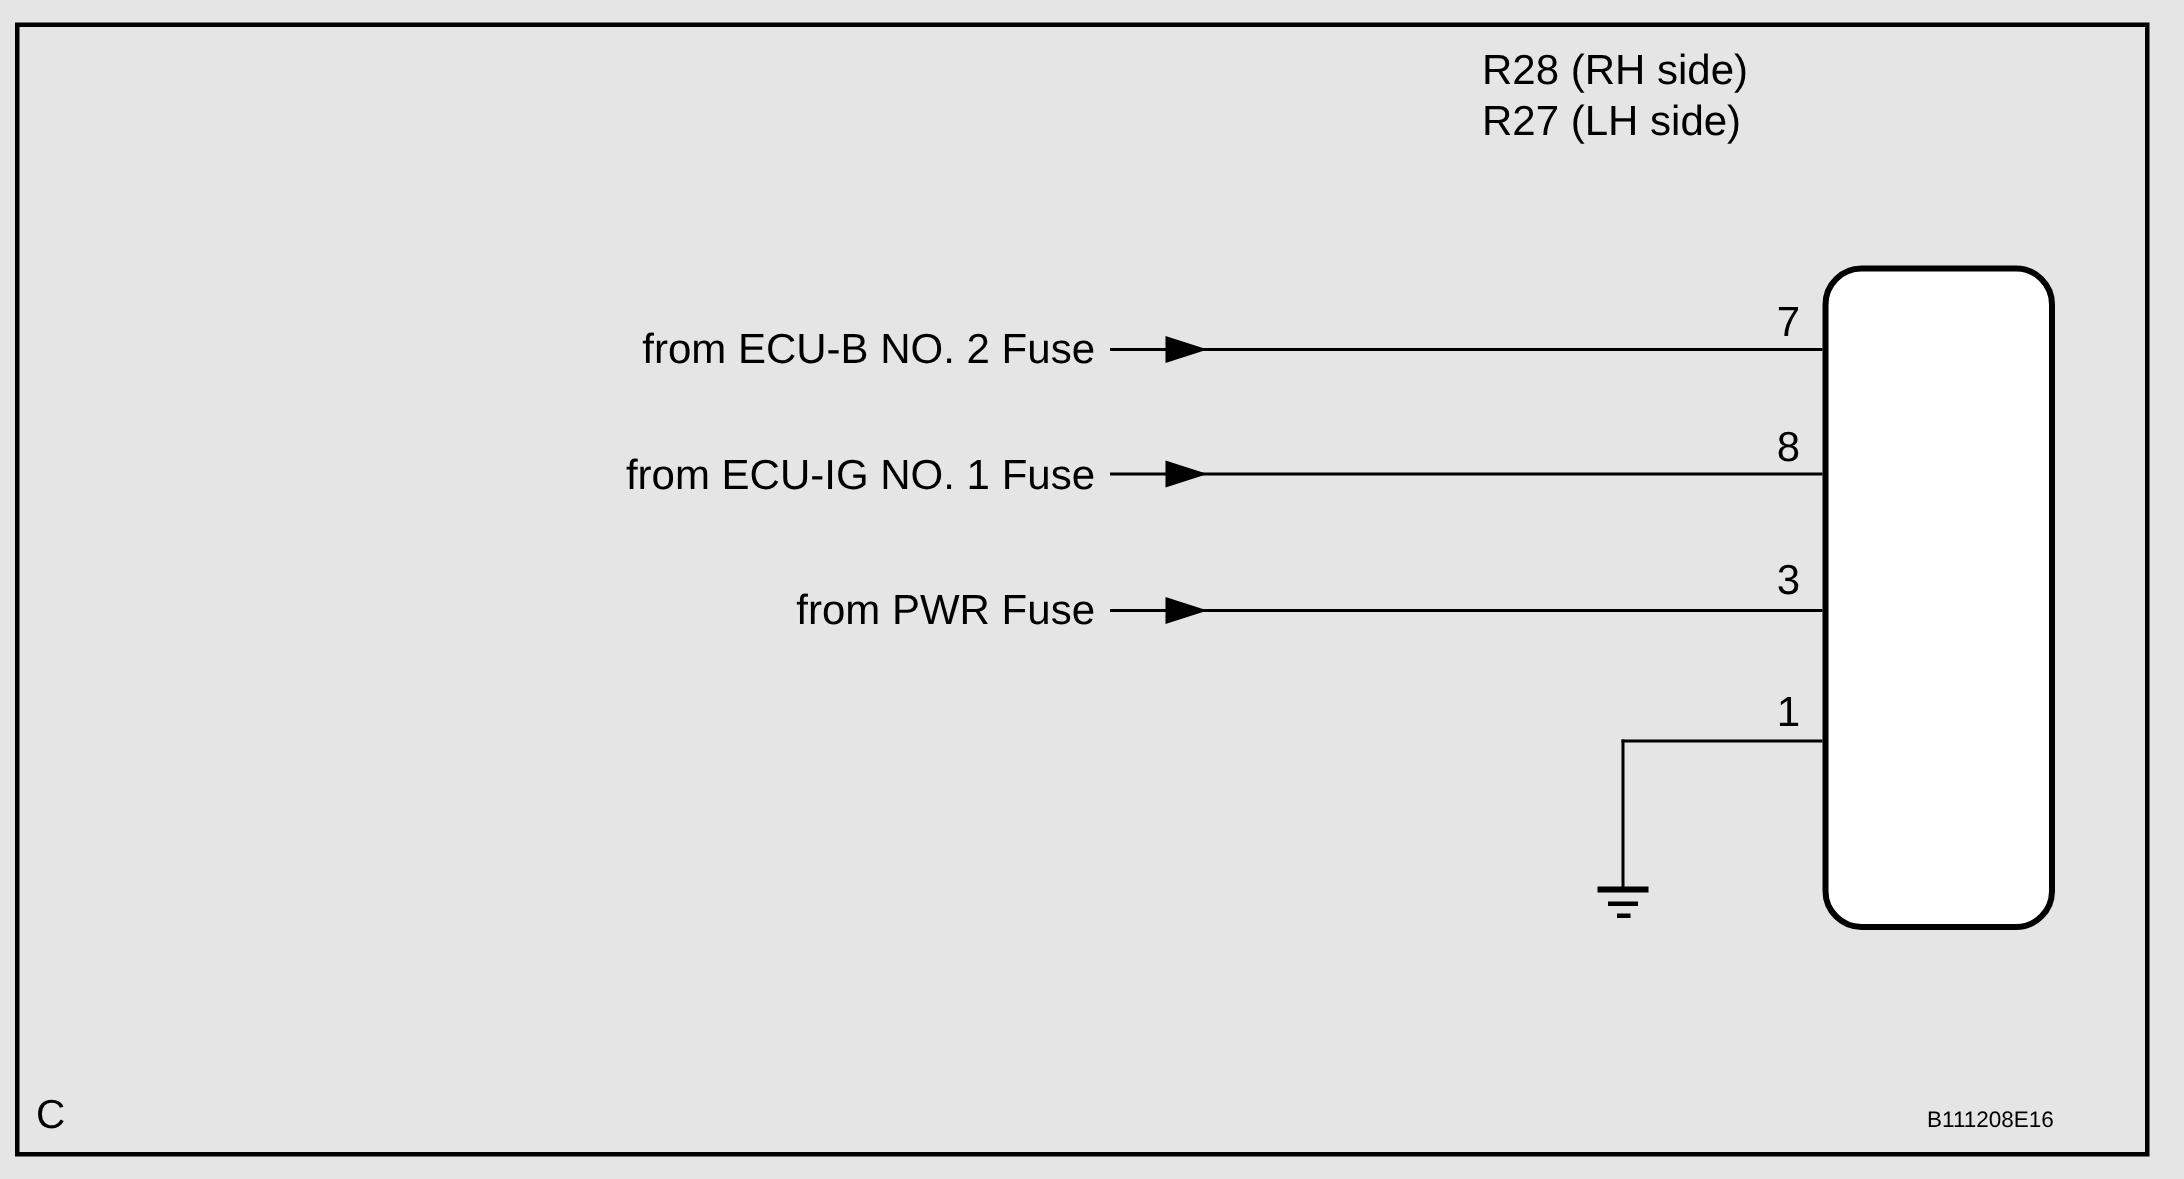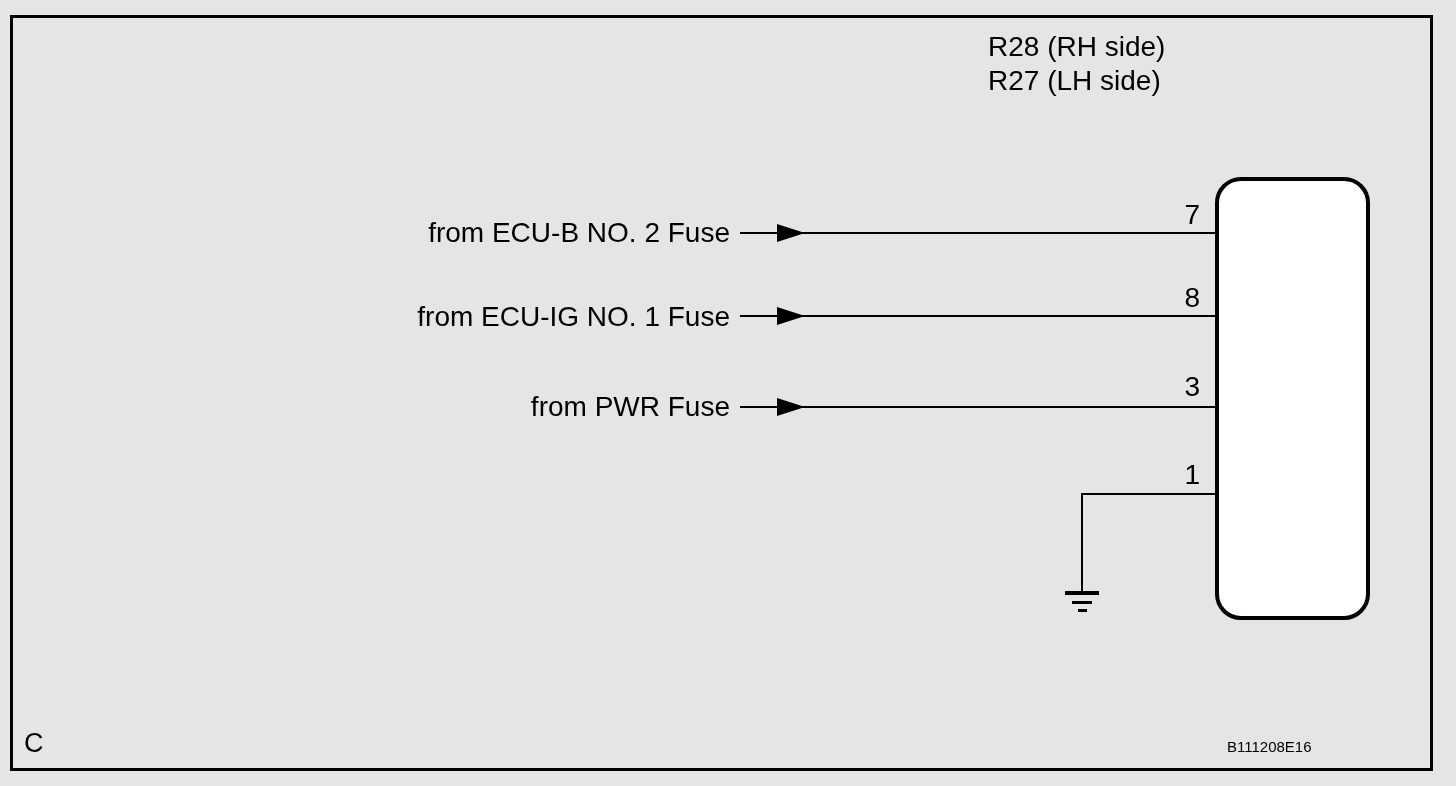--- a/index.html
+++ b/index.html
@@ -59,21 +59,21 @@
   }
   .gnd-h { position:absolute; left:1081px; top:493px; width:134px; height:2px; background:#000; }
   .gnd-v { position:absolute; left:1081px; top:493px; width:2px; height:100px; background:#000; }
   .gnd-bar { position:absolute; background:#000; }
   .gb1 { left:1065px; top:591px; width:34px; height:4px; }
   .gb2 { left:1072px; top:601px; width:20px; height:3px; }
   .gb3 { left:1078px; top:609px; width:9px;  height:3px; }
   .corner-label { position:absolute; left:24px; top:728px; font-size:27px; }
   .figure-code {
     position:absolute; left:1227px; top:738px; width:200px;
-    text-align:left; font-size:15px;
+    text-align:center; font-size:15px;
   }
 </style>
 </head>
 <body>
 
 <div class="canvas">
 
   <div class="frame"></div>
 
   <div class="header">

